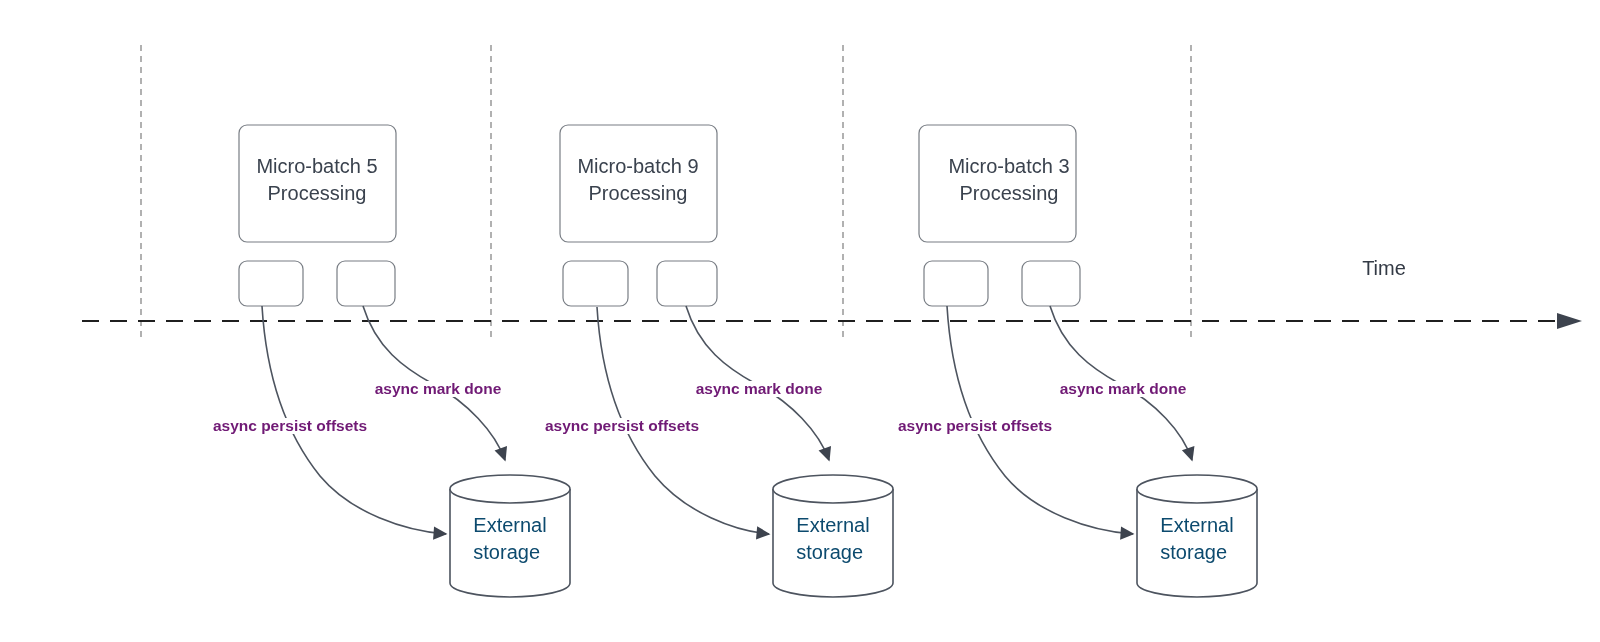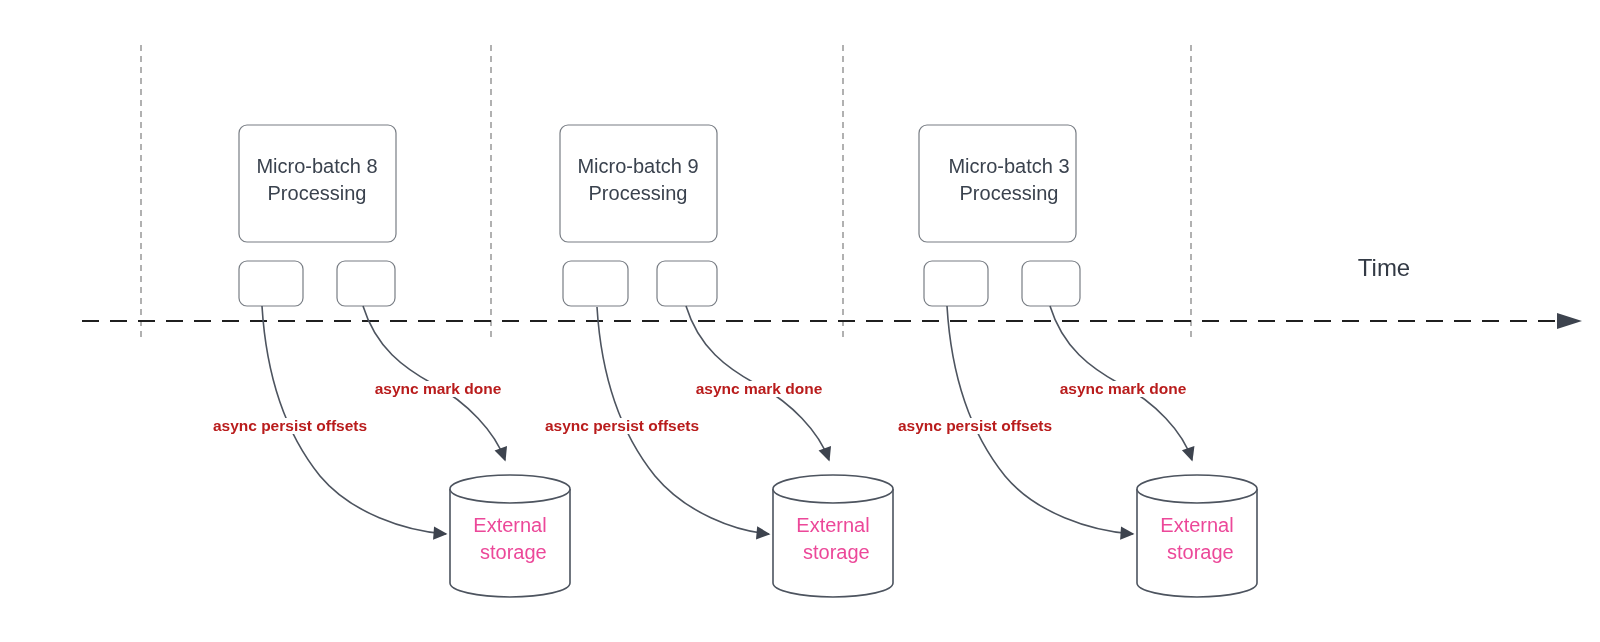--- a/index.html
+++ b/index.html
@@ -15,39 +15,39 @@
     position:absolute;
     transform:translateX(-50%);
     text-align:center;
     font-size:20px;line-height:27px;
     color:#3a424e;
     white-space:nowrap;
   }
   .cyl-label{
     position:absolute;
     transform:translateX(-50%);
-    text-align:right;
+    text-align:left;
     font-size:20px;line-height:27px;
-    color:#ec4899;
+    color:#0c4a6e;
     white-space:nowrap;
   }
   .edge-label{
     position:absolute;
     transform:translateX(-50%);
     font-size:15.5px;line-height:16px;
     font-weight:bold;
-    color:#b91c1c;
+    color:#701a75;
     background:#ffffff;
     padding:0 3px;
     white-space:nowrap;
   }
   .time-label{
     position:absolute;
     transform:translateX(-50%);
-    font-size:24px;line-height:20px;
+    font-size:20px;line-height:20px;
     color:#333a45;
     white-space:nowrap;
   }
 </style>
 </head>
 <body>
 
 <div class="stage">
 
   <svg width="1600" height="642" viewBox="0 0 1600 642">
@@ -92,21 +92,21 @@
       <rect x="924" y="261" width="64" height="45" rx="8" fill="#ffffff" stroke="#787d84" stroke-width="1.2"></rect>
       <rect x="1022" y="261" width="58" height="45" rx="8" fill="#ffffff" stroke="#787d84" stroke-width="1.2"></rect>
       <path d="M947,306 C951,373 968,430 1005,476 C1036,513 1090,531 1133,534" fill="none" stroke="#4d545f" stroke-width="1.6" marker-end="url(#arrowhead)"></path>
       <path d="M1050,306 C1063,348 1091,368 1120,384 C1155,402 1183,432 1192,460" fill="none" stroke="#4d545f" stroke-width="1.6" marker-end="url(#arrowhead)"></path>
       <path d="M1137,489 L1137,583 A60,14 0 0 0 1257,583 L1257,489" fill="#ffffff" stroke="#4d545f" stroke-width="1.6"></path>
       <ellipse cx="1197" cy="489" rx="60" ry="14" fill="#ffffff" stroke="#4d545f" stroke-width="1.6"></ellipse>
     </g>
   </svg>
 
   <div class="node-label" style="left:317px;top:153px;">
-    <div>Micro-batch 8</div>
+    <div>Micro-batch 5</div>
     <div>Processing</div>
   </div>
   <div class="edge-label" style="left:290px;top:418px;">async persist offsets</div>
   <div class="edge-label" style="left:438px;top:381px;">async mark done</div>
   <div class="cyl-label" style="left:510px;top:512px;">
     <div>External</div>
     <div>storage</div>
   </div>
 
   <div class="node-label" style="left:638px;top:153px;">

